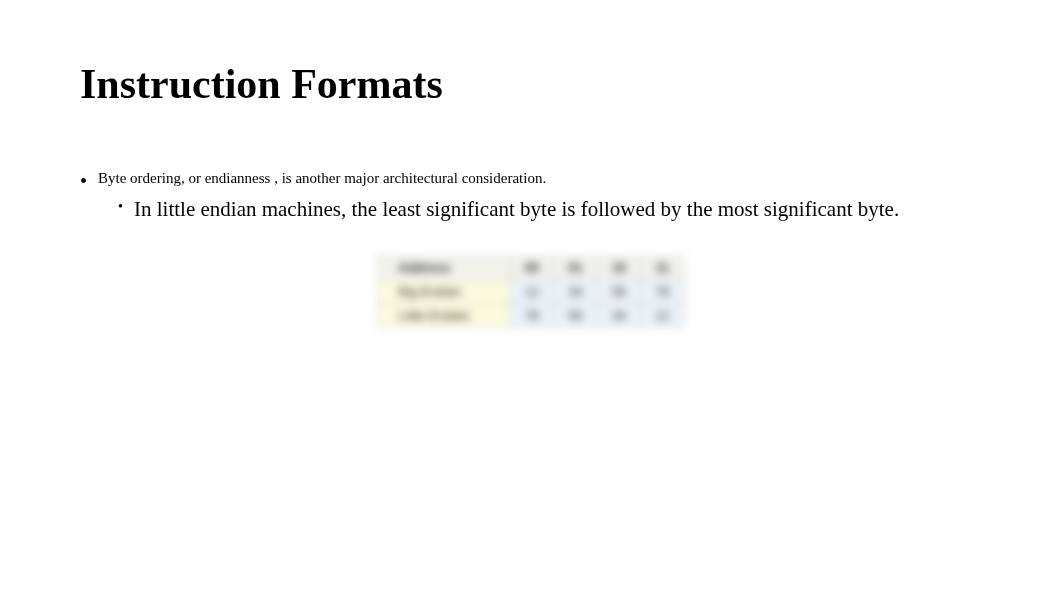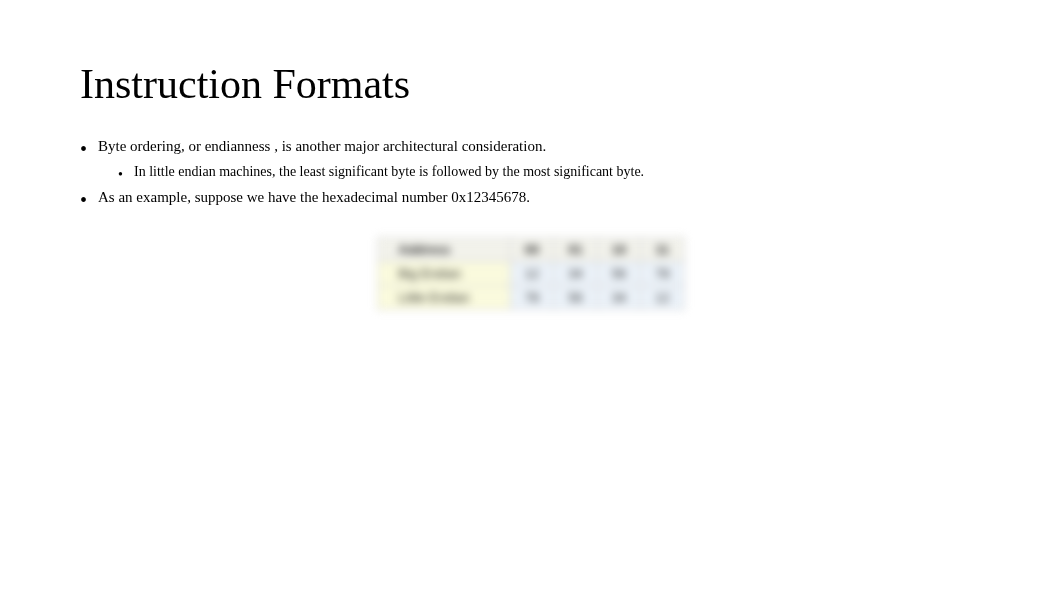--- a/index.html
+++ b/index.html
@@ -11,41 +11,41 @@
       width: 1062px;
       height: 598px;
       background: #ffffff;
       font-family: Georgia, 'Times New Roman', serif;
       color: #000000;
       padding: 60px 80px 20px 80px;
       position: relative;
     }
     .title {
       font-size: 42px;
-      font-weight: normal;
-      margin-bottom: 28px;
+      font-weight: bold;
+      margin-bottom: 60px;
     }
     .bullet-list {
       list-style: none;
     }
     .bullet-item-l1 {
       font-size: 15px;
       line-height: 1.35;
       margin-bottom: 6px;
       padding-left: 18px;
       position: relative;
     }
     .bullet-item-l1::before {
       content: "•";
       position: absolute;
       left: 0;
       font-size: 20px;
     }
     .bullet-item-l2 {
-      font-size: 14px;
+      font-size: 21px;
       line-height: 1.45;
       margin-bottom: 4px;
       padding-left: 54px;
       position: relative;
     }
     .bullet-item-l2::before {
       content: "•";
       position: absolute;
       left: 38px;
       font-size: 14px;
@@ -84,21 +84,20 @@
     }
   </style>
 </head>
 <body>
 
 <h1 class="title">Instruction Formats</h1>
 
 <ul class="bullet-list">
   <li class="bullet-item-l1">Byte ordering, or endianness , is another major architectural consideration.</li>
   <li class="bullet-item-l2">In little endian machines, the least significant byte is followed by the most significant byte.</li>
-  <li class="bullet-item-l1">As an example, suppose we have the hexadecimal number 0x12345678.</li>
 </ul>
 
 <div class="table-wrapper">
   <table>
     <tbody>
         <tr class="header-row">
       <th class="row-label">Address</th>
       <th>00</th>
       <th>01</th>
       <th>10</th>

